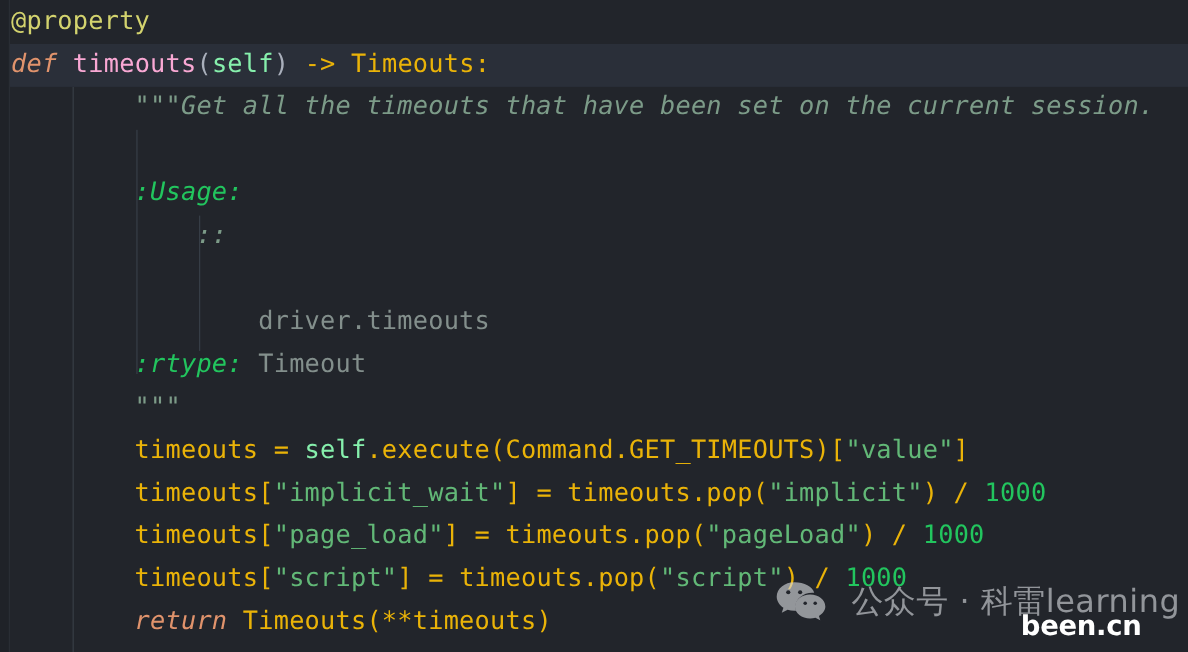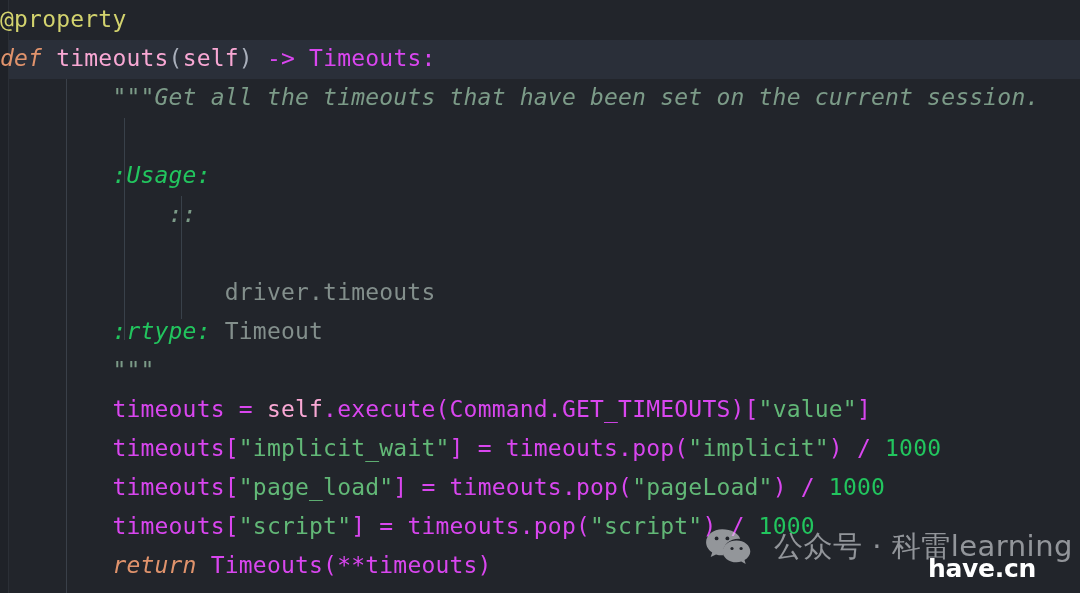--- a/index.html
+++ b/index.html
@@ -51,31 +51,32 @@
     position: absolute;
     left: 0; top: 0;
     width: 1080px; height: 593px;
     font-size: 23px;
     line-height: 39px;
     white-space: pre;
     letter-spacing: 0.2px;
   }
   .line {
     height: 39px;
+    padding-left: 10px;
     box-sizing: border-box;
     position: relative;
   }
 
   
   .t-decorator { color: #d3d36e; }
   .t-keyword   { color: #e0936c; font-style: italic; }
   .t-func      { color: #f9a8d4; }
-  .t-self      { color: #f9a8d4; }
+  .t-self      { color: #86efac; }
   .t-punct     { color: #a9afbb; }
-  .t-plain     { color: #d946ef; }
+  .t-plain     { color: #eab308; }
   .t-string    { color: #62b877; }
   .t-number    { color: #22c55e; }
   .t-doc       { color: #7c9b88; font-style: italic; }
   .t-doc-key   { color: #22c55e; font-style: italic; }
   .t-doc-dim   { color: #838f8c; }
 
   
   .watermark {
     position: absolute;
     left: 705px;
@@ -129,15 +130,15 @@
         <circle fill="#22252b" cx="11.6" cy="11.4" r="1.9"></circle>
         <circle fill="#22252b" cx="22.4" cy="11.4" r="1.9"></circle>
         <path fill="#d9dbdf" d="M45.3 24.4c0-6-6.2-10.9-13.8-10.9s-13.8 4.9-13.8 10.9c0 6 6.2 10.9 13.8 10.9 1.7 0 3.3-.2 4.8-.7l4.4 2.3-1.2-3.8C42.9 30.9 45.3 27.9 45.3 24.4z"></path>
         <circle fill="#22252b" cx="27" cy="21.5" r="1.6"></circle>
         <circle fill="#22252b" cx="36.1" cy="21.5" r="1.6"></circle>
       </svg>
     </span>
     <span class="wm-text">公众号 · 科雷learning</span>
   </div>
 
-  <div class="sitemark">have.cn</div>
+  <div class="sitemark">been.cn</div>
 
 </div>
 
 </body></html>

